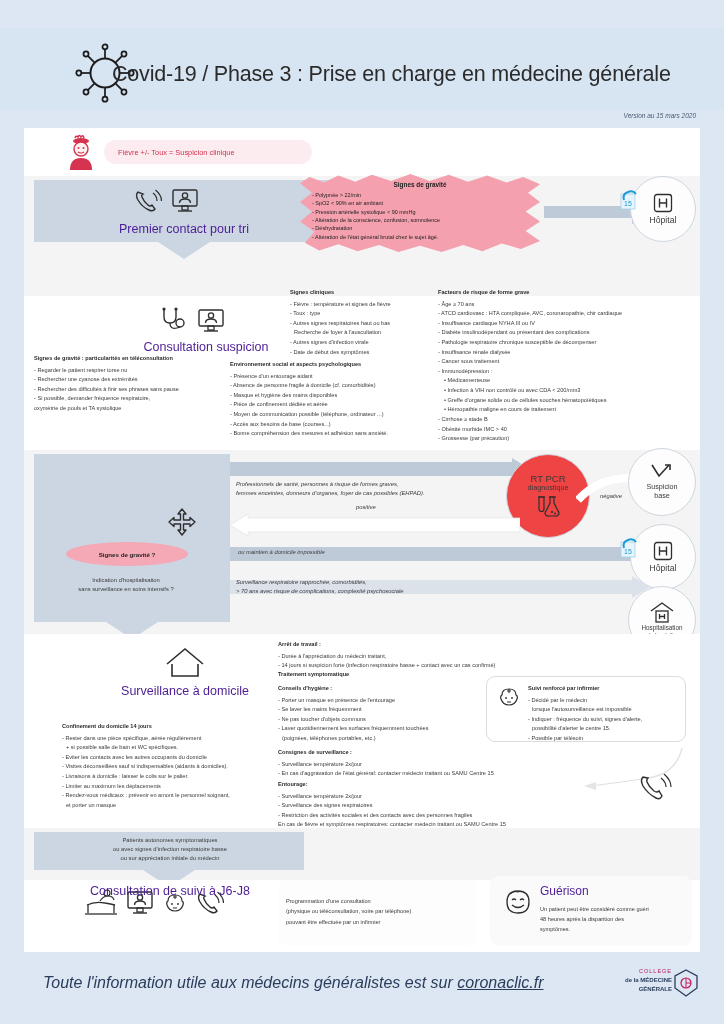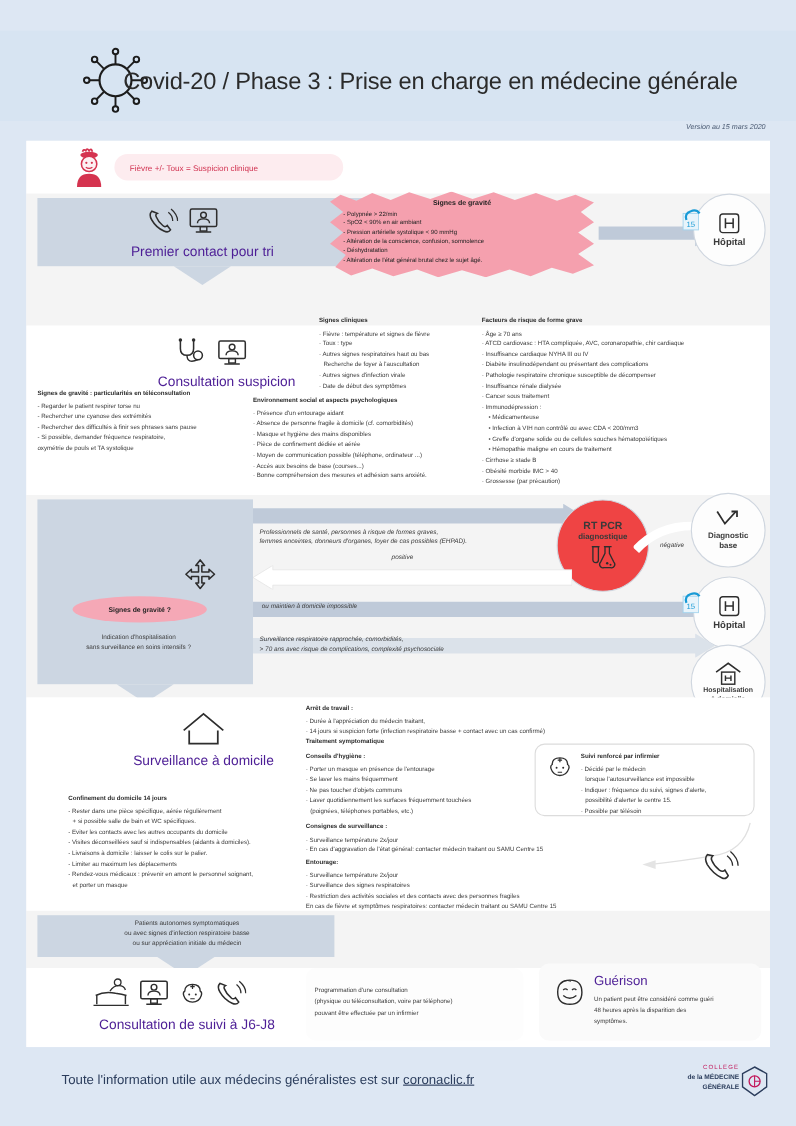--- a/index.html
+++ b/index.html
@@ -93,38 +93,38 @@
     font-size: 7.4px; font-weight: normal; color: #d1304f;
   }
   
   .circ {
     position: absolute; border-radius: 50%;
     border: 1px solid #cfd6df; background: #fdfdfd;
     display: flex; flex-direction: column;
     align-items: center; justify-content: center;
   }
   .circ .cl {
-    font-size: 8.6px; color: #3a3a3a; text-align: center; line-height: 1.22; font-weight: bold;
+    font-size: 8.6px; color: #3a3a3a; text-align: center; line-height: 1.22;
   }
   .circ .cl.small { font-size: 7.2px; }
   
   .rbox {
     position: absolute; background: #ffffff;
     border: 1px solid #dcdcdc; border-radius: 9px;
   }
   .rbox.plain { border: none; background: #fafafa; }
   
   .garrow { position: absolute; }
   .footer {
     position: absolute; left: 0; bottom: 0; width: 724px; height: 72px;
     background: #dde7f3;
   }
   .footer-txt {
-    position: absolute; left: 56px; top: 22px;
-    font-size: 12px; color: #2b3d5c;
+    position: absolute; left: 43px; top: 22px;
+    font-size: 16px; font-style: italic; color: #2b3d5c;
   }
   .footer-txt a { color: #2b3d5c; text-decoration: underline; }
   .logo { position: absolute; right: 26px; top: 14px; width: 96px; height: 36px; }
   .lbl-it {
     position: absolute; font-size: 5.8px; font-style: italic; color: #3b3b3b;
     line-height: 1.55;
   }
   .lbl-sm {
     position: absolute; font-size: 5.8px; color: #3b3b3b;
     line-height: 1.55; text-align: center;
@@ -153,21 +153,21 @@
         <circle cx="32" cy="59" r="2.6"></circle>
       <line x1="21" y1="43" x2="14" y2="50"></line>
         <circle cx="12.4" cy="51.6" r="2.6"></circle>
       <line x1="17" y1="32" x2="7" y2="32"></line>
         <circle cx="5" cy="32" r="2.6"></circle>
       <line x1="21" y1="21" x2="14" y2="14"></line>
         <circle cx="12.4" cy="12.4" r="2.6"></circle>
     </g>
   </svg>
 
-  <div class="title">Covid-20 / Phase 3 : Prise en charge en médecine générale</div>
+  <div class="title">Covid-19 / Phase 3 : Prise en charge en médecine générale</div>
   <div class="version">Version au 15 mars 2020</div>
 
   <div class="page">
 
     <div class="band-white" style="left:0;top:0;width:676px;height:48px;"></div>
 
     <svg style="position:absolute;left:42px;top:6px;width:30px;height:38px;" viewBox="0 0 30 38">
       <path d="M9 4 q1-3 3-1 q1-3 3 0 q2-3 3 1" stroke="#d5334f" stroke-width="1.6" fill="none"></path>
       <ellipse cx="15" cy="7" rx="8" ry="3" fill="#d5334f"></ellipse>
       <circle cx="15" cy="15" r="7" fill="#fdf0f2" stroke="#d5334f" stroke-width="1.4"></circle>
@@ -334,21 +334,21 @@
     <div class="lbl-it" style="left:576px;top:364px;">négative</div>
     <svg class="garrow" style="left:552px;top:346px;width:60px;height:30px;" viewBox="0 0 60 30">
       <path d="M2 26 q20-22 52-22" fill="none" stroke="#ffffff" stroke-width="8"></path>
     </svg>
 
     <div class="circ" style="left:604px;top:320px;width:68px;height:68px;">
       <svg width="24" height="18" viewBox="0 0 24 18" style="margin-bottom:2px;">
         <path d="M2 2 L9 13 L19 2" fill="none" stroke="#2e2e2e" stroke-width="1.6"></path>
         <path d="M15 2 H20 V7" fill="none" stroke="#2e2e2e" stroke-width="1.6"></path>
       </svg>
-      <div class="cl small">Diagnostic</div>
+      <div class="cl small">Suspicion</div>
       <div class="cl small">base</div>
     </div>
 
     <svg class="garrow" style="left:206px;top:414px;width:420px;height:24px;" viewBox="0 0 420 24">
       <path d="M0 5 H402 V0 L420 12 L402 24 V19 H0 Z" fill="#bfcad9"></path>
     </svg>
     <div class="ellipse-pink" style="left:42px;top:414px;width:122px;height:24px;">Signes de gravité ?</div>
     <div class="lbl-it" style="left:214px;top:420px;">ou maintien à domicile impossible</div>
 
     <div class="circ" style="left:606px;top:396px;width:66px;height:66px;">
@@ -492,21 +492,21 @@
         <circle cx="10" cy="14" r="0.9" fill="#2e2e2e"></circle>
           <circle cx="16" cy="14" r="0.9" fill="#2e2e2e"></circle>
         <path d="M11 18 h4" stroke="#2e2e2e" stroke-width="1"></path>
       </svg>
       <svg width="28" height="26" viewBox="0 0 28 26">
         <path d="M4 4 q-3 3 0 8 q4 7 11 10 q4 2 6-1 l-3-4 q-2 2-4 0 q-4-3-6-8 q-1-2 1-3 z" fill="none" stroke="#2e2e2e" stroke-width="1.4"></path>
         <path d="M19 5 q4 3 4 8" stroke="#2e2e2e" stroke-width="1.2" fill="none"></path>
         <path d="M21.5 2 q6 5 6 11" stroke="#2e2e2e" stroke-width="1.2" fill="none"></path>
       </svg>
     </div>
-    <div class="sec-label" style="left:26px;top:796px;width:240px;">Consultation de suivi à J6-J8</div>
+    <div class="sec-label" style="left:26px;top:756px;width:240px;">Consultation de suivi à J6-J8</div>
 
     <div class="rbox plain" style="left:254px;top:752px;width:198px;height:66px;background:#fdfdfd;border:none;"></div>
     <div class="txt" style="left:262px;top:768px;width:196px;line-height:1.85;">
       <div>Programmation d'une consultation</div>
       <div>(physique ou téléconsultation, voire par téléphone)</div>
       <div>pouvant être effectuée par un infirmier</div>
     </div>
 
     <div class="rbox plain" style="left:466px;top:748px;width:202px;height:70px;background:#fafafa;"></div>
     <svg style="position:absolute;left:478px;top:760px;width:32px;height:30px;" viewBox="0 0 32 30">

